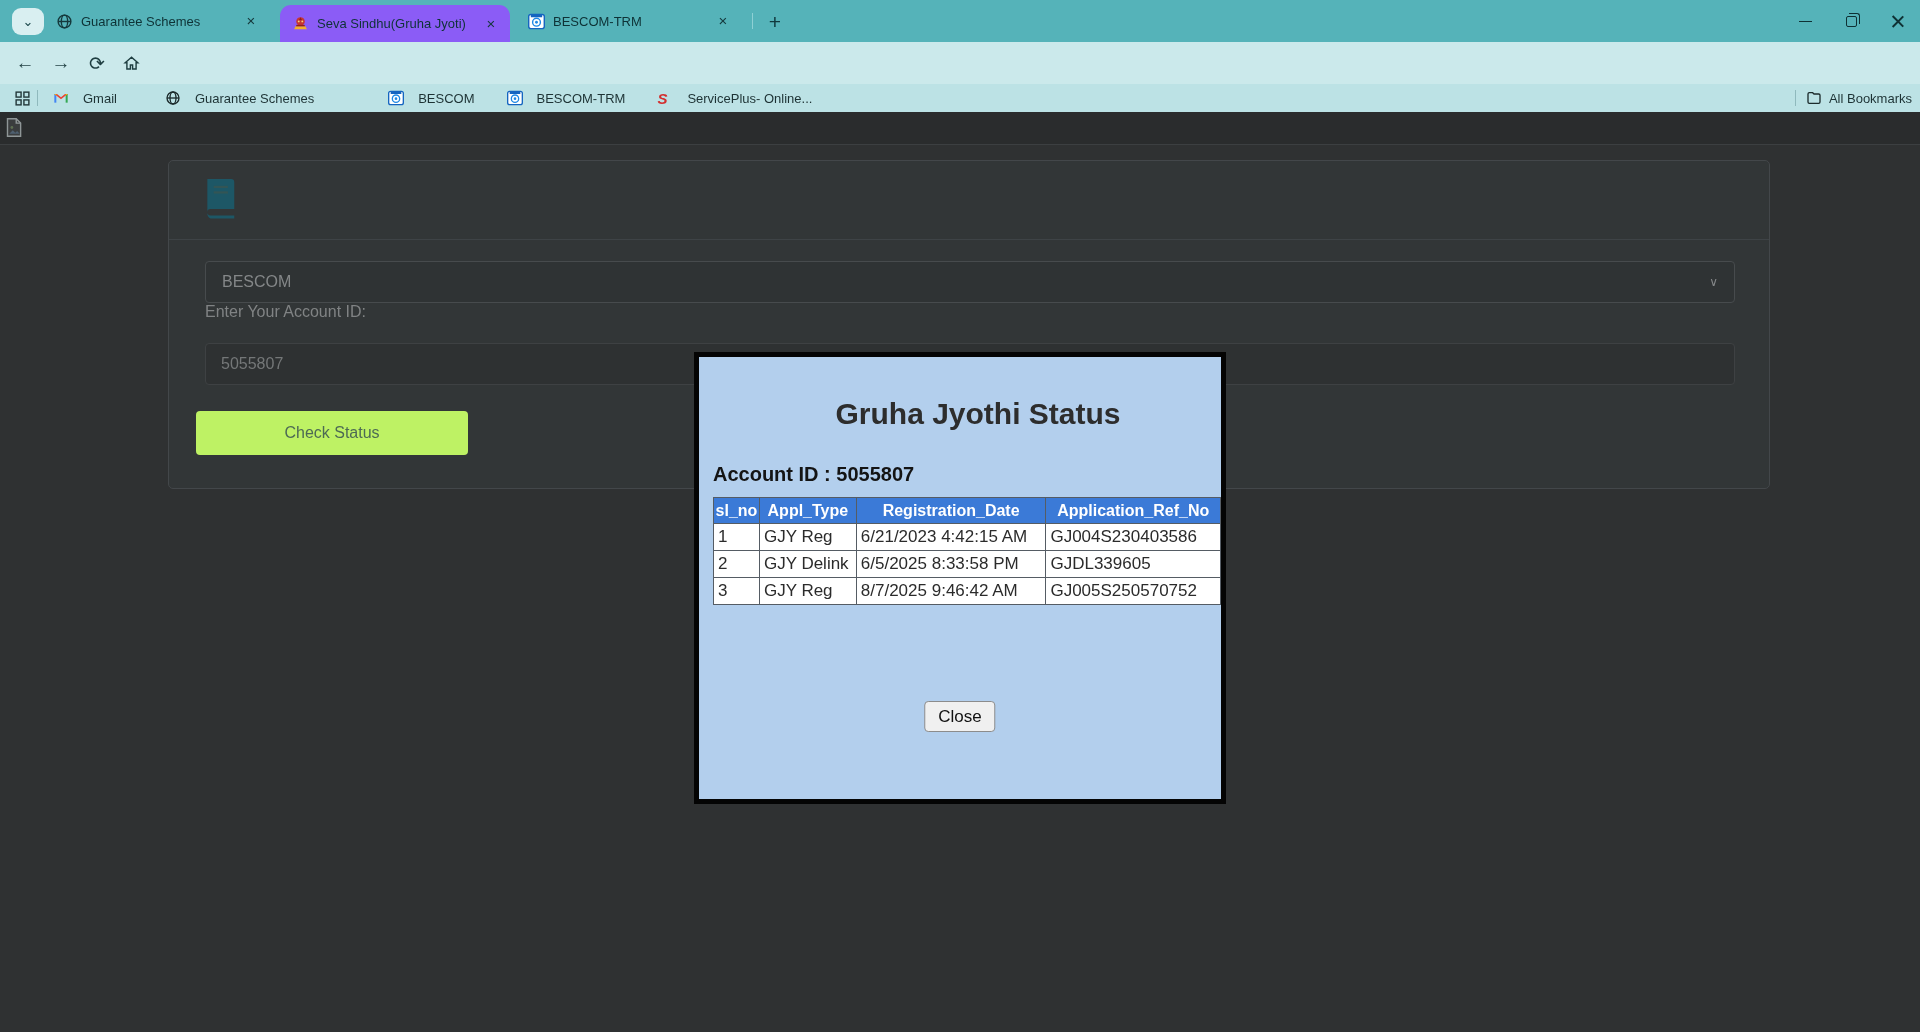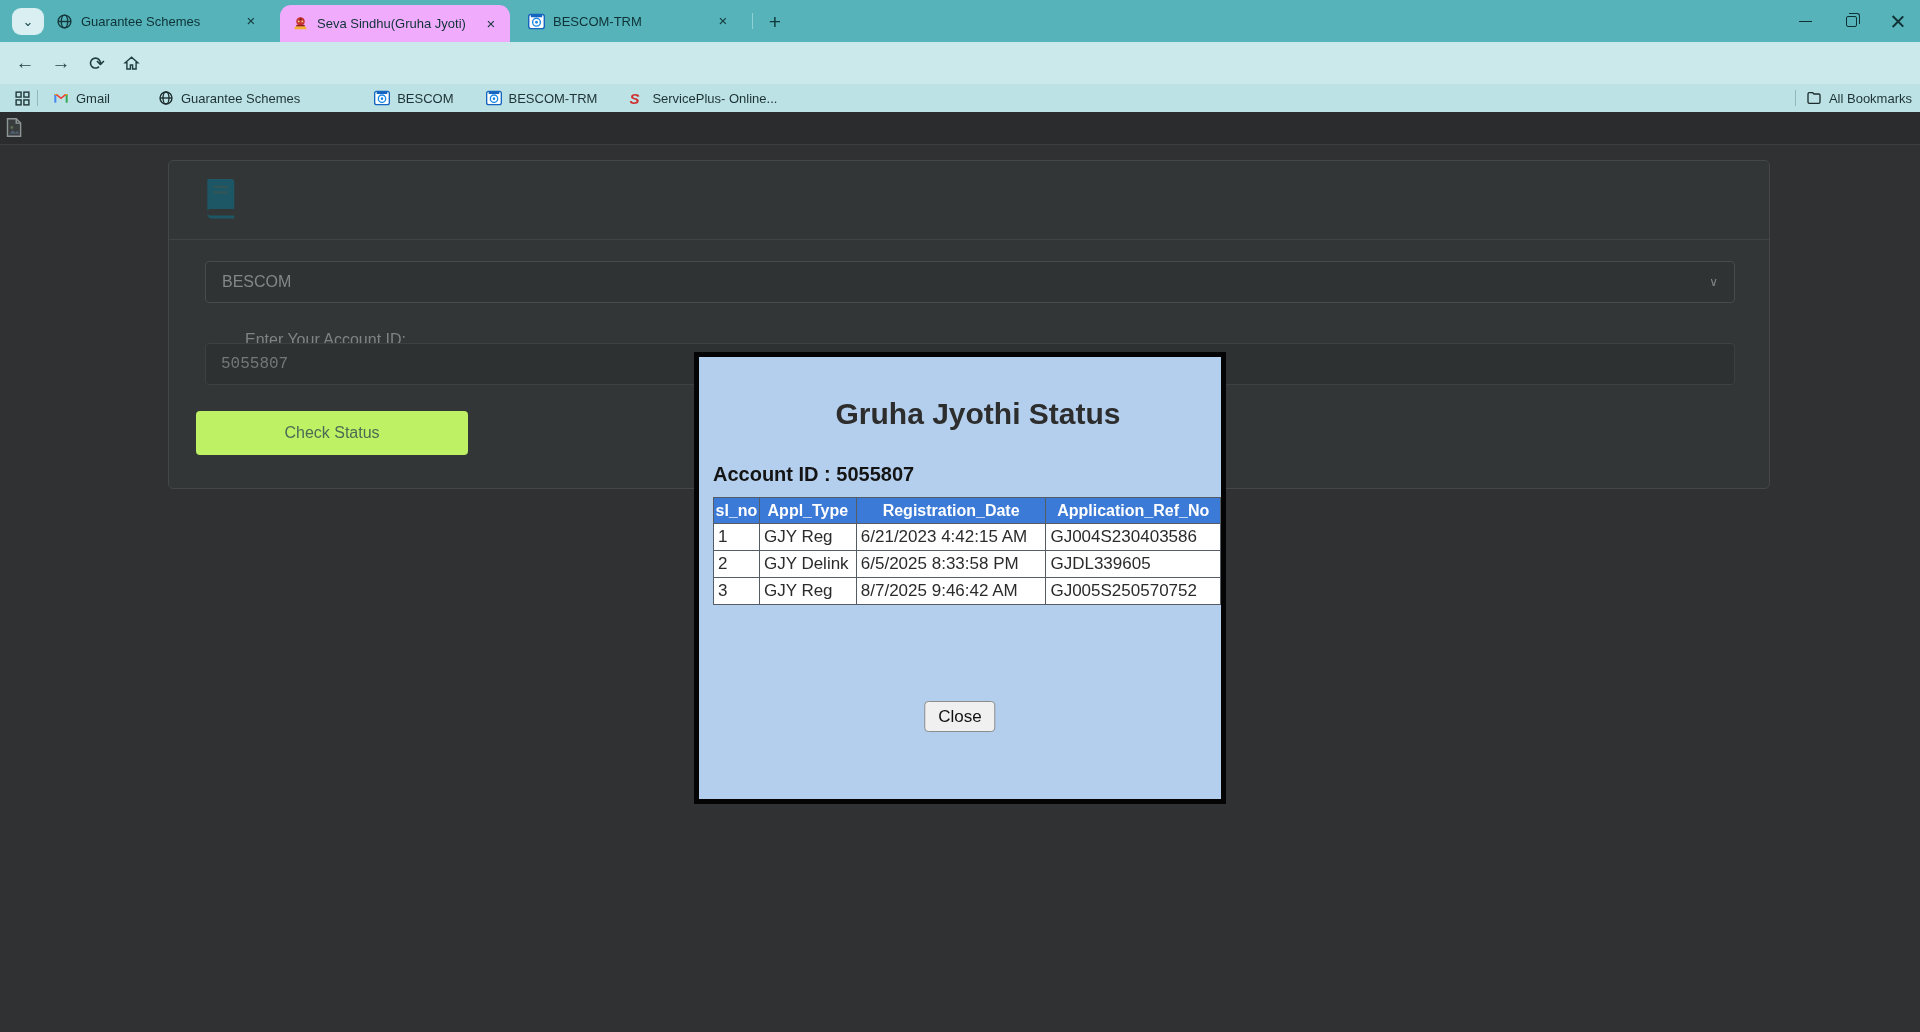--- a/index.html
+++ b/index.html
@@ -7,21 +7,21 @@
               font-family:"Liberation Sans", sans-serif; }
   .screen { position:relative; width:1920px; height:1032px; }
 
   
   .tabstrip { position:absolute; left:0; top:0; width:1920px; height:42px; background:#55b3b9; }
   .tab-search { position:absolute; left:12px; top:8px; width:32px; height:27px; border:none;
                 border-radius:9px; background:#d9eff1; color:#174448; font-size:13px; cursor:pointer;
                 display:flex; align-items:center; justify-content:center; }
   .tab { position:absolute; top:0; height:42px; display:flex; align-items:center; gap:8px;
          padding:0 10px 0 12px; cursor:pointer; }
-  .tab.active { background:#f0abfc; border-radius:11px 11px 0 0; top:5px; height:37px; }
+  .tab.active { background:#8b5cf6; border-radius:11px 11px 0 0; top:5px; height:37px; }
   .tab-label { font-size:13px; color:#0e3236; white-space:nowrap; overflow:hidden;
                text-overflow:ellipsis; flex:1; }
   .tab-close { font-size:15px; color:#14373a; width:18px; height:18px; line-height:17px;
                text-align:center; border-radius:50%; }
   .favicon { width:17px; height:17px; flex:0 0 17px; display:inline-block; }
   .tab-sep { position:absolute; top:13px; width:1px; height:16px; background:#8ed0d4; }
   .newtab { position:absolute; left:762px; top:9px; width:26px; height:26px; border:none;
             background:transparent; color:#10393d; font-size:21px; line-height:24px; cursor:pointer; }
   .win-controls { position:absolute; right:0; top:0; height:42px; display:flex; }
   .win-btn { width:46px; height:42px; display:flex; align-items:center; justify-content:center; cursor:pointer; }
@@ -44,45 +44,45 @@
   .star-ico { font-size:17px; color:#4c6163; background:transparent; border:none; cursor:pointer; }
   .avatar { position:absolute; left:1850px; top:50px; width:27px; height:27px; border-radius:50%;
             background:#0d8178; color:#ffffff; font-size:13px; font-weight:bold; display:flex;
             align-items:center; justify-content:center; cursor:pointer; }
   .dots { position:absolute; left:1888px; top:49px; width:24px; height:28px; border:none; background:transparent;
           font-size:17px; font-weight:bold; color:#1f3e41; cursor:pointer; }
 
   
   .bookmarks { position:absolute; left:0; top:84px; width:1920px; height:28px; background:#bce2e5;
                display:flex; align-items:center; }
-  .bm-item { display:flex; align-items:center; gap:7px; padding:0 9px; height:24px; cursor:pointer;
+  .bm-item { display:flex; align-items:center; gap:14px; padding:0 9px; height:24px; cursor:pointer;
              border-radius:6px; }
   .bm-label { font-size:13px; color:#1d3234; white-space:nowrap; }
   .bm-sep { width:1px; height:16px; background:#8fb9bd; margin:0 6px; }
   .bm-right { position:absolute; right:8px; display:flex; align-items:center; }
   .sp-glyph { color:#d32f2f; font-weight:bold; font-style:italic; font-size:15px; width:16px; display:inline-block; }
 
   
   .content { position:absolute; left:0; top:112px; width:1920px; height:920px; background:#2f3132; }
   .page-strip { position:absolute; left:0; top:0; width:1920px; height:33px; background:#2a2c2d;
                 border-bottom:1px solid #3c3f41; }
   .card { position:absolute; left:168px; top:48px; width:1602px; height:329px; background:#323637;
           border:1px solid #43474a; border-radius:5px; }
   .card-head { position:absolute; left:32px; top:14px; display:flex; align-items:center; gap:16px; }
   .page-title { font-size:40px; font-weight:bold; color:#1d5766; letter-spacing:.5px; }
   .card-divider { position:absolute; left:0; top:78px; width:100%; height:1px; background:#3e4346; }
   .dim-select { position:absolute; left:36px; top:100px; width:1530px; height:42px; background:#2f3334;
                 border:1px solid #474b4d; border-radius:4px; display:flex; align-items:center;
                 padding:0 16px; cursor:pointer; }
   .dim-select .val { font-size:16px; color:#848788; flex:1; }
   .dim-select .chev { font-size:12px; color:#848788; }
-  .dim-label { position:absolute; left:36px; top:170px; font-size:16px; color:#808384;margin-left:40px; }
+  .dim-label { position:absolute; left:36px; top:142px; font-size:16px; color:#808384; }
   .dim-input { position:absolute; left:36px; top:182px; width:1530px; height:42px; background:#2e3132;
                border:1px solid #3e4143; border-radius:4px; color:#747778; font-size:16px;
-               padding:0 15px; font-family:Liberation Mono, monospace; }
+               padding:0 15px; font-family:Liberation Sans, sans-serif; }
   .dim-btn { position:absolute; left:27px; top:250px; width:272px; height:44px; background:#bef264;
              border:none; border-radius:4px; color:#4d6a54; font-size:16px; cursor:pointer; }
 
   
   .modal { position:absolute; left:694px; top:240px; width:532px; height:452px; background:#b3cfed;
            border:5px solid #040404; }
   .modal-title { position:absolute; left:0; top:40px; width:100%; text-align:center;
                  font-size:30px; font-weight:bold; color:#2d2d2d;padding-left:36px; }
   .modal-account { position:absolute; left:14px; top:106px; font-size:20px; font-weight:bold; color:#141414; }
   .status-table { position:absolute; left:14px; top:140px; width:508px; border-collapse:collapse;

